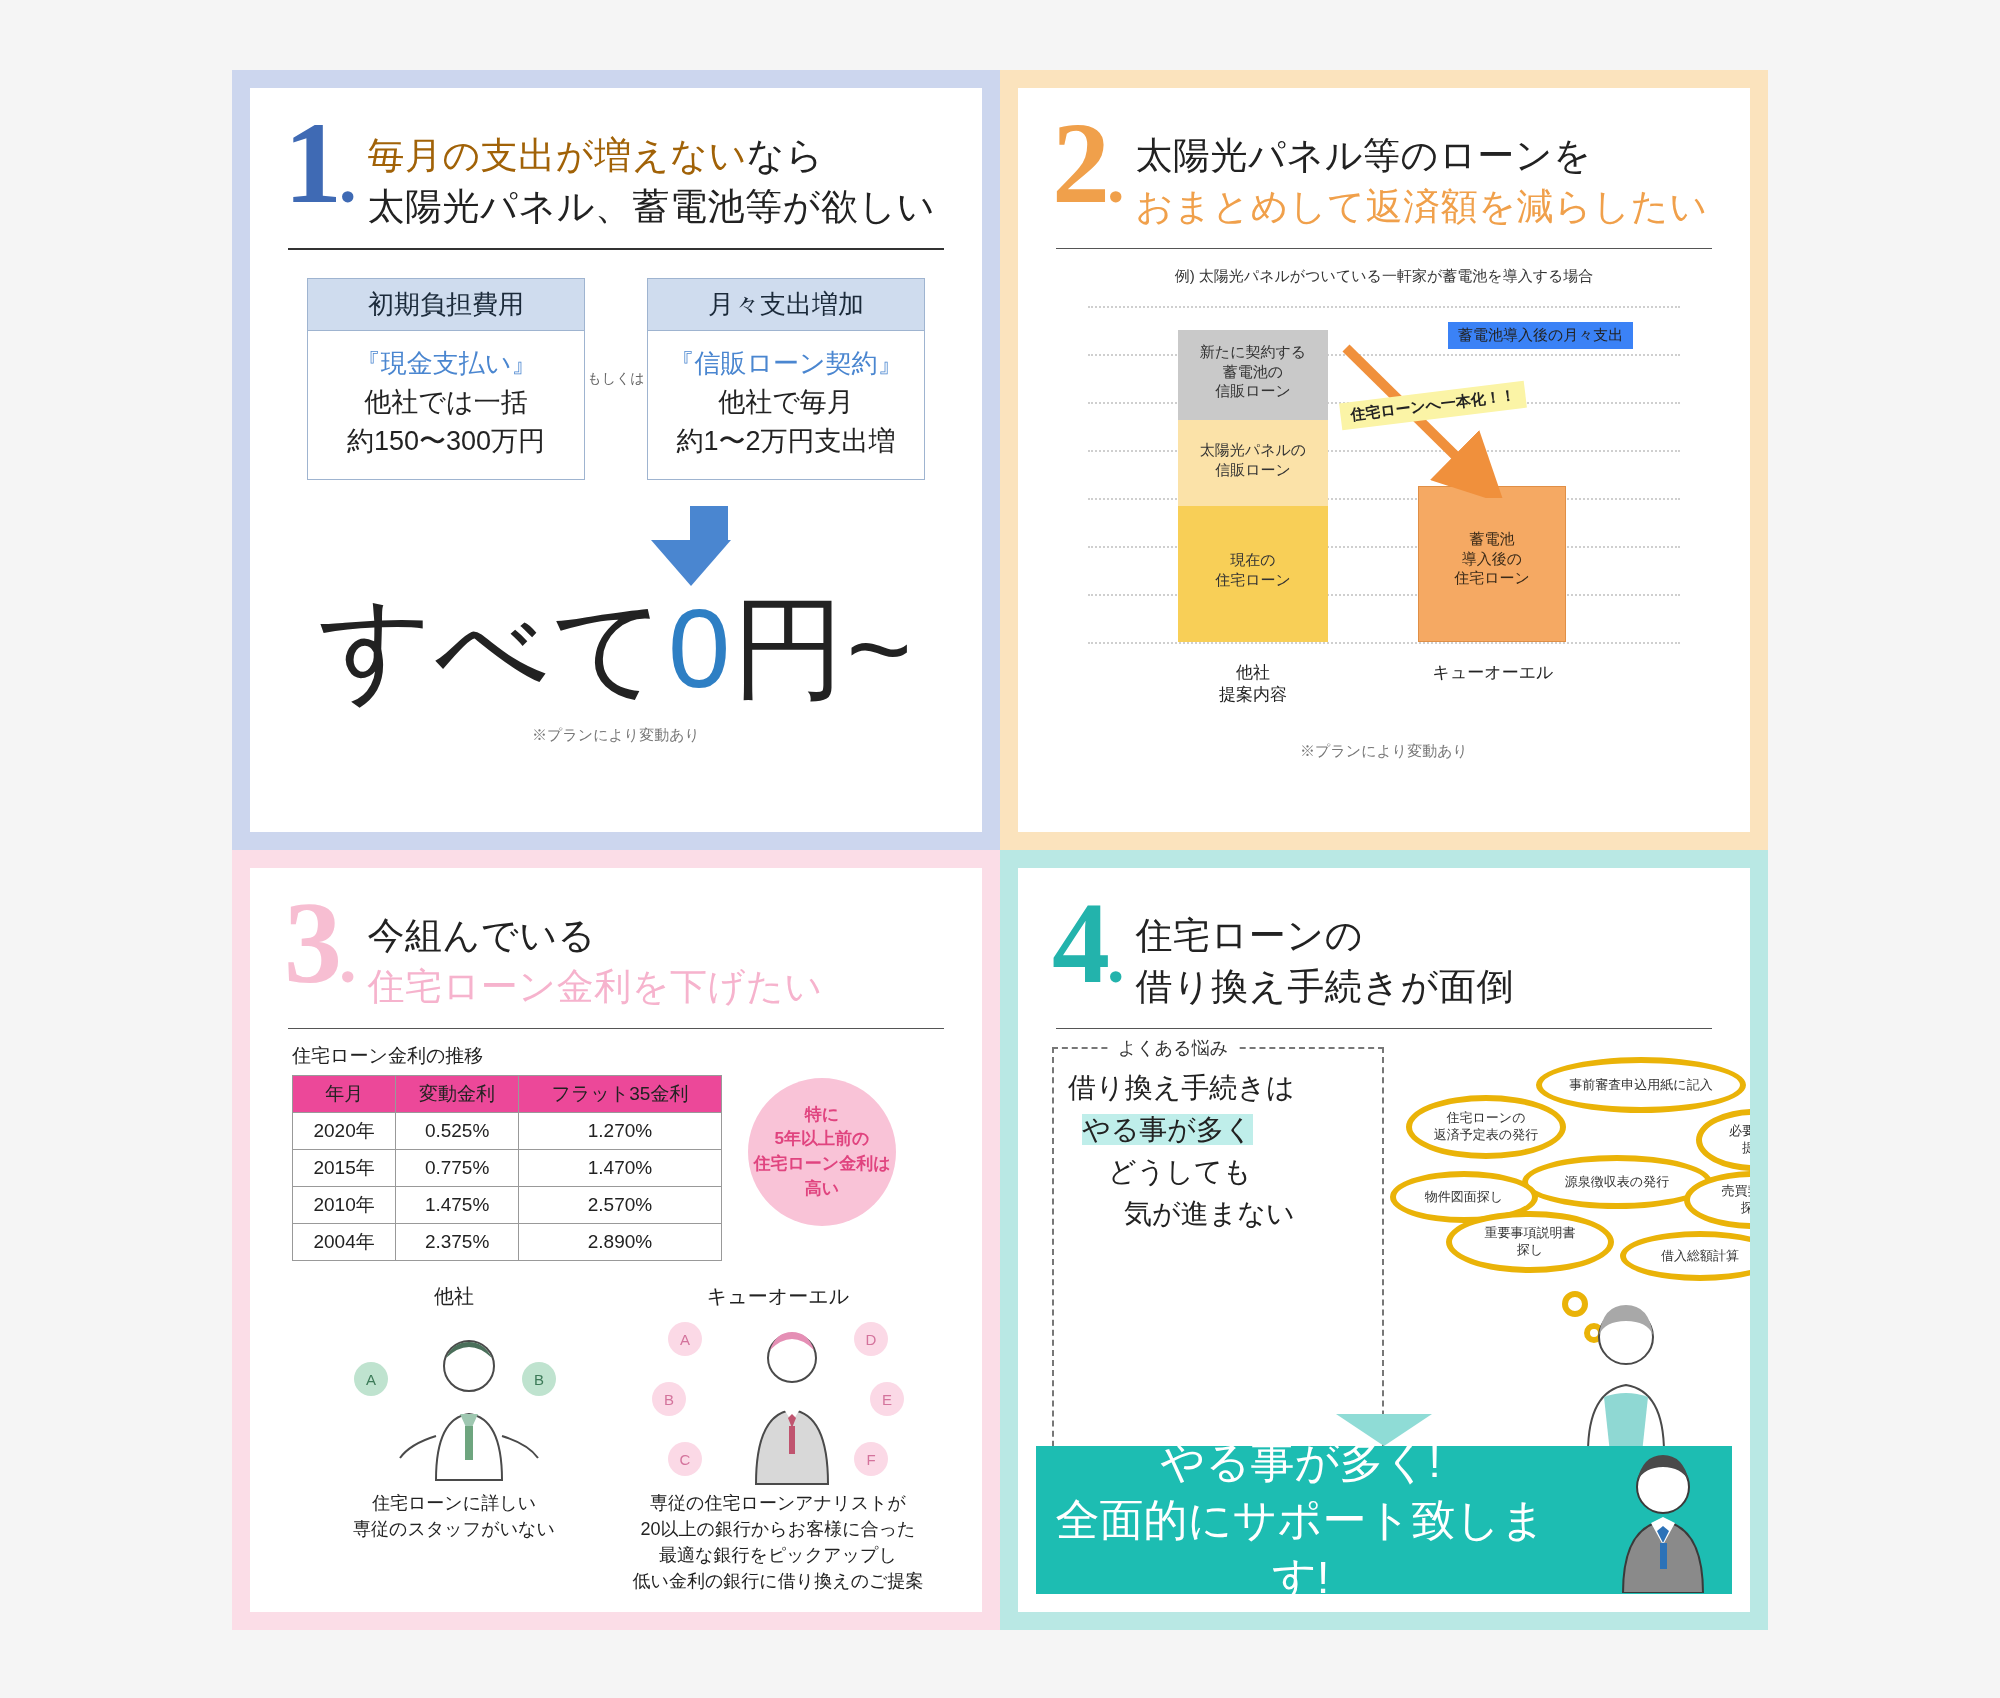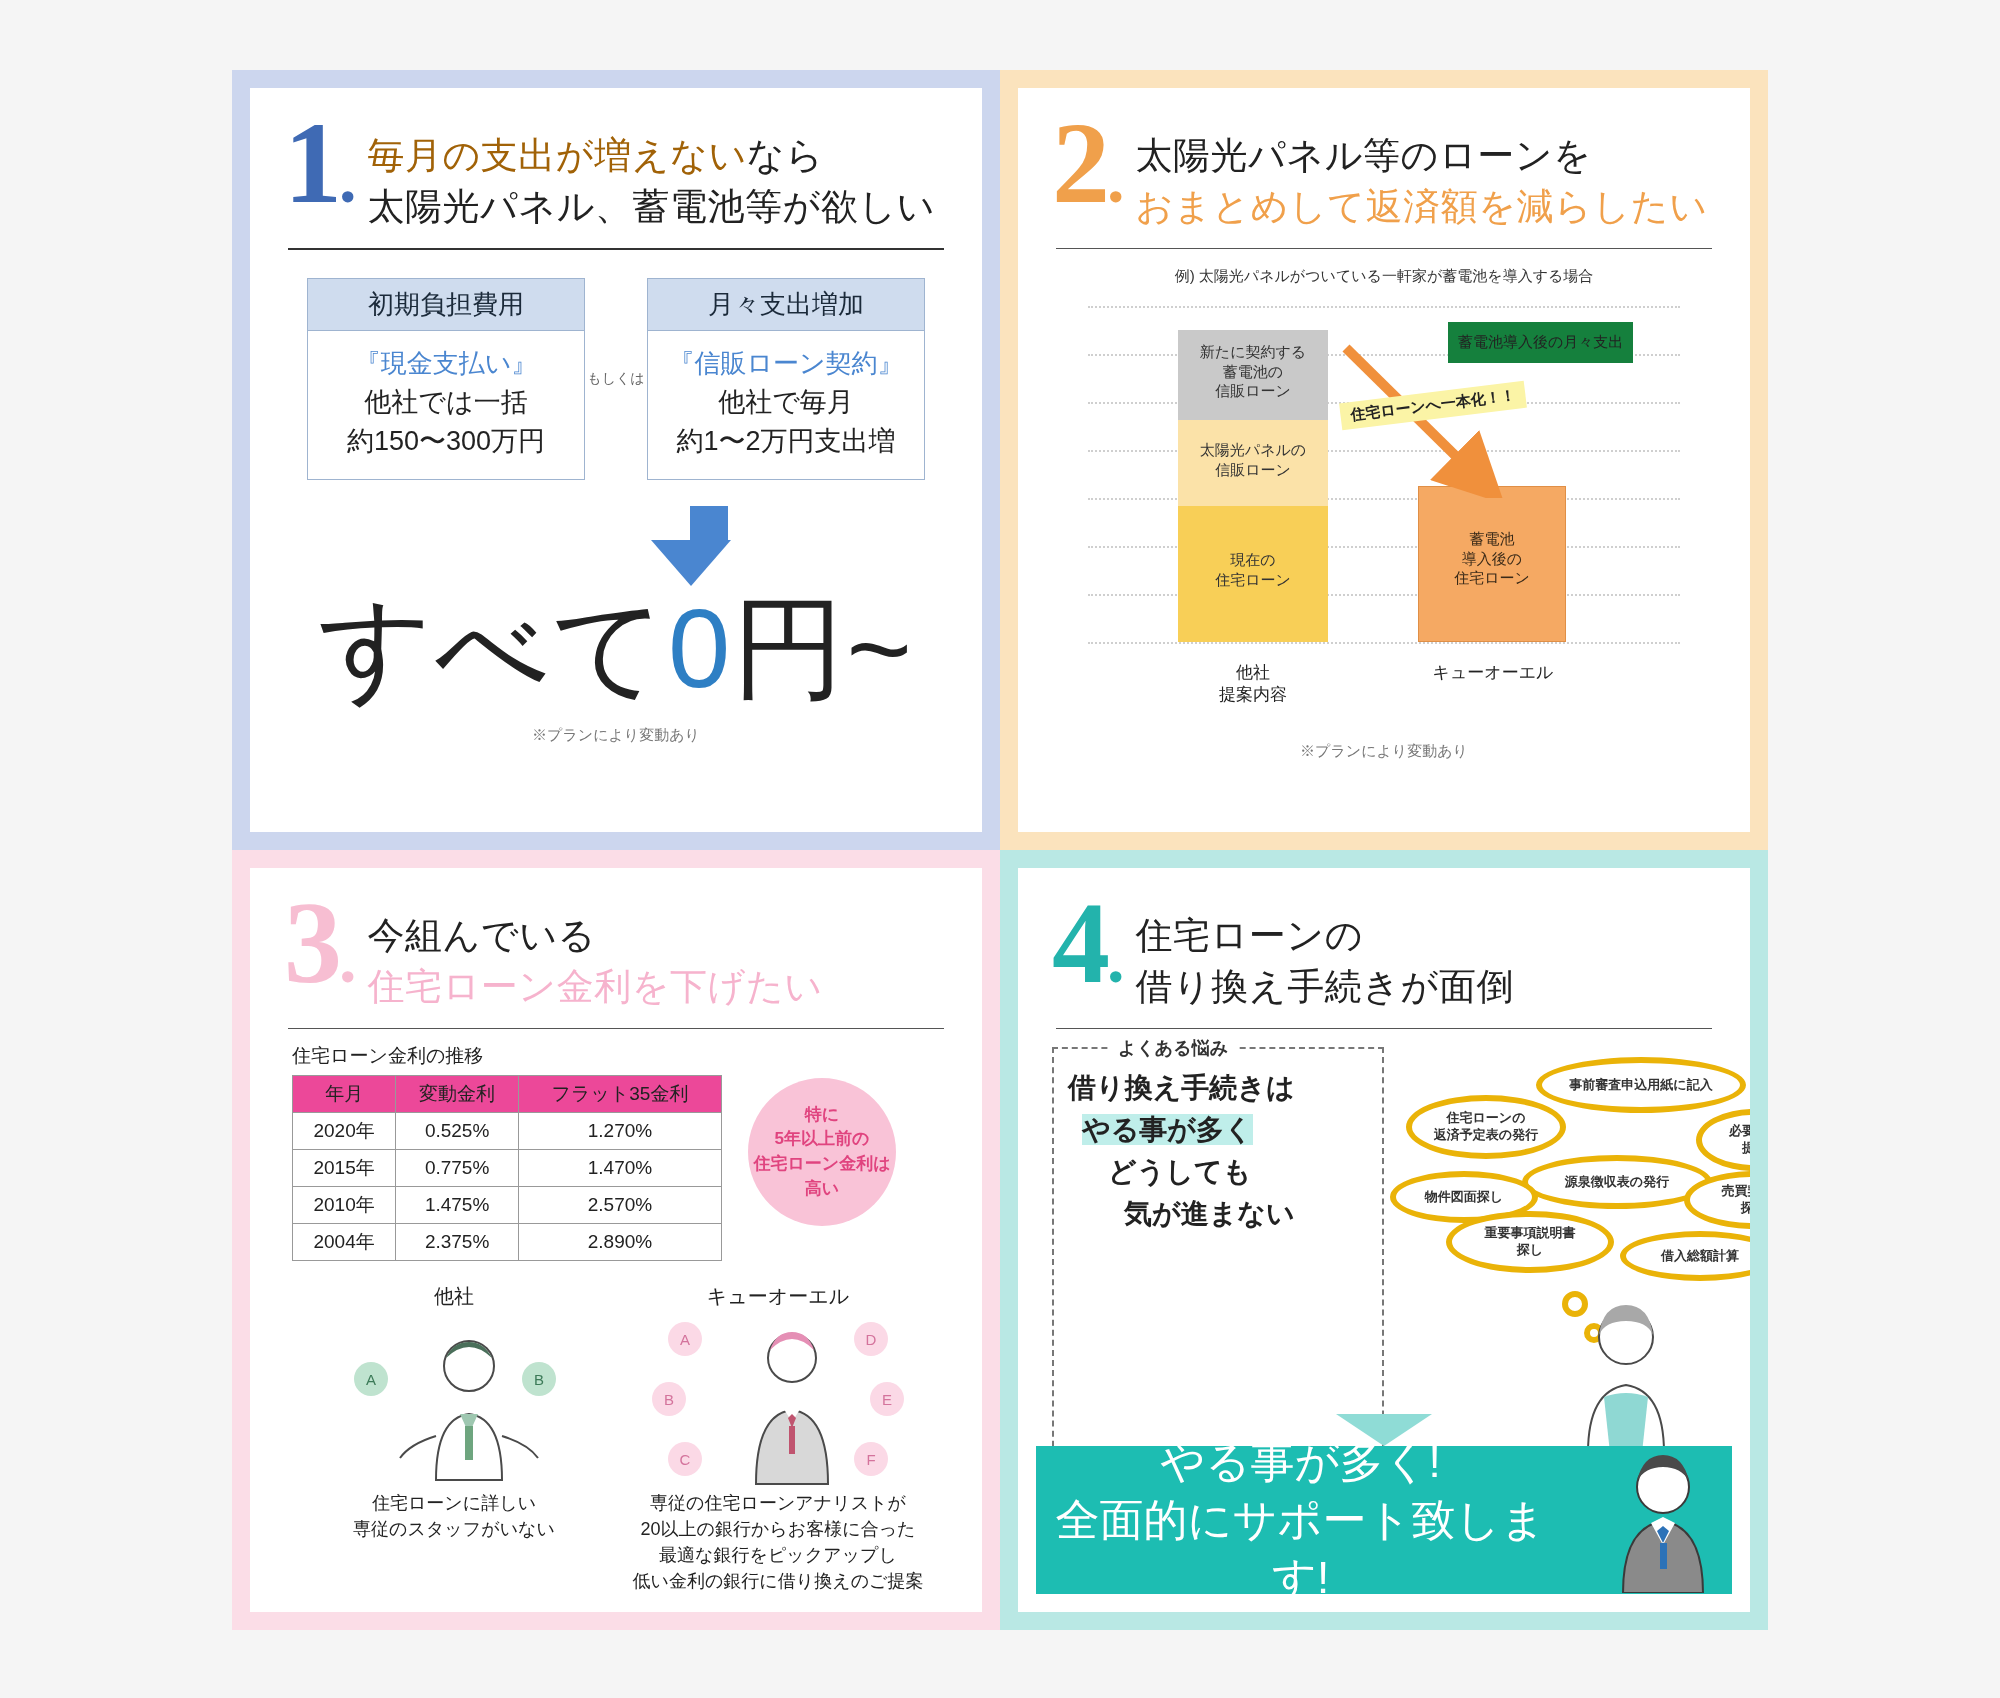--- a/index.html
+++ b/index.html
@@ -173,23 +173,23 @@
   }
   .axislabel {
     position: absolute;
     text-align: center;
     font-size: 17px;
     line-height: 1.3;
     color: #222;
   }
   .tagbox {
     position: absolute;
-    background: #15803d;
+    background: #3b82f6;
     font-size: 15px;
-    padding: 11px 10px;
+    padding: 4px 10px;
     color: #222;
   }
   .tagyellow {
     position: absolute;
     background: #fbf4a6;
     font-size: 15px;
     padding: 4px 10px;
     color: #222;
     font-weight: bold;
     transform: rotate(-7deg);
@@ -232,21 +232,21 @@
   .cmp-cap { font-size: 18px; line-height: 1.45; color: #222; margin-top: 6px;}
   .circ {
     width: 34px; height: 34px; border-radius: 50%;
     display: inline-flex; align-items: center; justify-content: center;
     font-size: 15px;
   }
   .circ-green { background: #bfe3cf; color: #3c7a58; }
   .circ-pink { background: #fbd9e6; color: #d4739c; }
 
   
-  .q4body { padding: 18px 34px 0 34px; display: flex; font-weight: bold; }
+  .q4body { padding: 18px 34px 0 34px; display: flex; }
   .dashbox {
     border: 2px dashed #777;
     width: 300px;
     padding: 18px 14px;
     position: relative;
     font-size: 28px;
     line-height: 1.5;
     color: #222;
   }
   .dashlabel {

